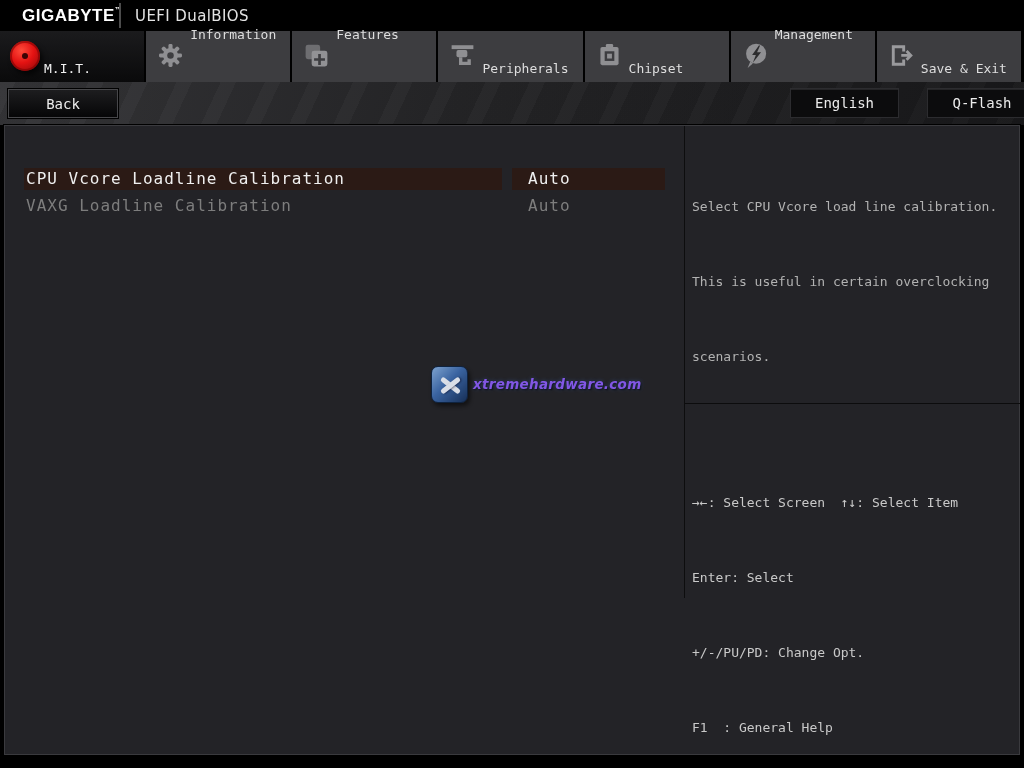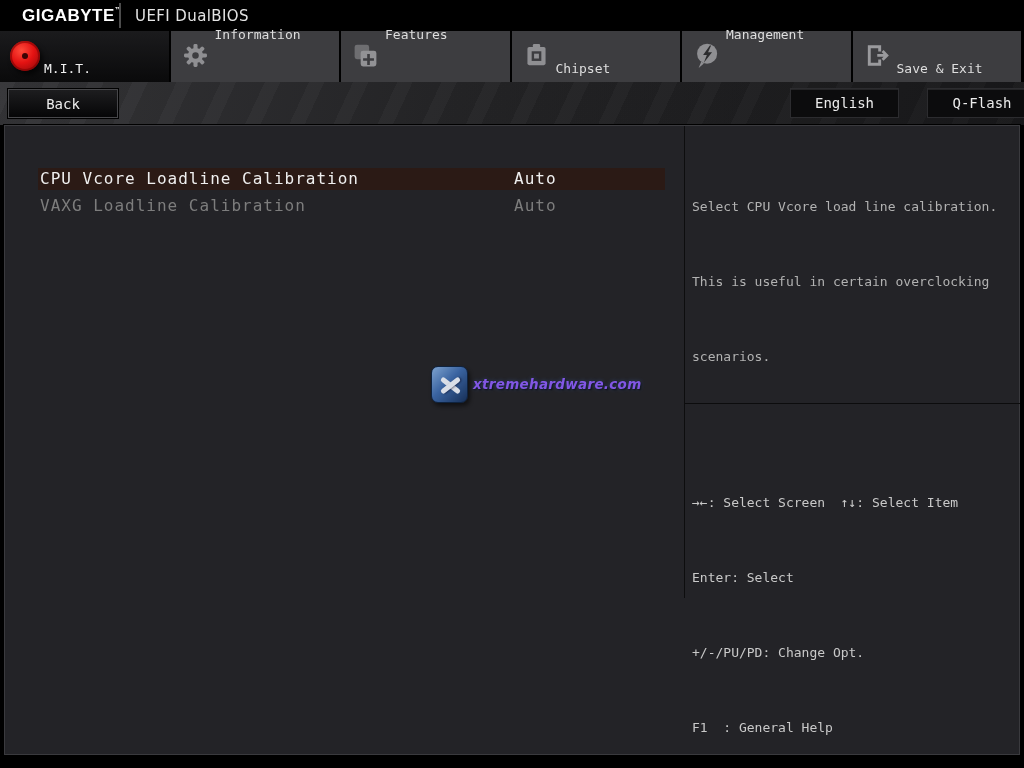--- a/index.html
+++ b/index.html
@@ -67,22 +67,22 @@
   .qflash-btn  { left:903px; width:110px;margin-left:24px; }
   
   .main {
     position:absolute; top:125px; left:4px; width:1016px; height:630px;
     background:#232327; border:1px solid #3a3a3e; box-shadow:0 0 0 1px #000;
   }
   .left-pane { position:absolute; left:0; top:0; width:679px; height:628px; }
   .right-pane { position:absolute; left:679px; top:0; width:335px; height:472px; border-left:1px solid #0d0d0e; }
   
   .row { position:absolute; left:0; width:679px; height:22px; font-size:16px; letter-spacing:1px; }
-  .row-label { position:absolute; left:33px; top:0; width:478px; height:22px; line-height:22px; padding-left:2px; color:#7d7d7d; white-space:pre; }
-  .row-value { position:absolute; left:507px; top:0; width:153px; height:22px; line-height:22px; padding-left:2px; color:#7d7d7d; white-space:pre; }
+  .row-label { position:absolute; left:19px; top:0; width:478px; height:22px; line-height:22px; padding-left:2px; color:#7d7d7d; white-space:pre; }
+  .row-value { position:absolute; left:507px; top:0; width:153px; height:22px; line-height:22px; padding-left:16px; color:#7d7d7d; white-space:pre; }
   .row.selected .row-label, .row.selected .row-value { background:#2b1a15; color:#efefef; }
   .row1 { top:42px; } .row2 { top:69px; }
   
   .watermark { position:absolute; left:426px; top:238px; height:40px; display:flex; align-items:center; opacity:.92; }
   .wm-badge {
     position:relative; width:37px; height:37px; border-radius:7px;
     background:linear-gradient(135deg,#86aede 0%, #3c69ab 45%, #16315c 100%);
     border:1px solid #0e2342; box-shadow:2px 3px 4px rgba(0,0,0,.55);
   }
   .wm-badge i { position:absolute; left:7px; top:16px; width:23px; height:5px; border-radius:3px; background:#e9eef8; }
@@ -143,20 +143,30 @@
           </svg>
       </div>
       <div class="tab-label">
         
         <span>Features</span>
       </div>
     </div>
     <div class="tab">
       <div class="tab-icon">
         <svg viewBox="0 0 24 24" width="29" height="29">
+            <rect x="3" y="3.5" width="18" height="3.2" fill="#8f8f92"></rect>
+            <rect x="7" y="7.5" width="9" height="6" rx="1.5" fill="#8f8f92"></rect>
+            <path d="M10.5 13.5v5h7v-3.4" stroke="#8f8f92" stroke-width="2.8" fill="none"></path>
+          </svg>
+      </div>
+      <div class="tab-label"><span>Peripherals</span></div>
+    </div>
+    <div class="tab">
+      <div class="tab-icon">
+        <svg viewBox="0 0 24 24" width="29" height="29">
             <rect x="9" y="2.5" width="6" height="3" rx="1" fill="#8f8f92"></rect>
             <rect x="4.5" y="5" width="15" height="15" rx="1.5" fill="#8f8f92"></rect>
             <rect x="8" y="8.5" width="8" height="8" fill="#3d3d40"></rect>
             <rect x="10" y="10.5" width="4" height="4" fill="#8f8f92"></rect>
           </svg>
       </div>
       <div class="tab-label"><span>Chipset</span></div>
     </div>
     <div class="tab">
       <div class="tab-icon">

